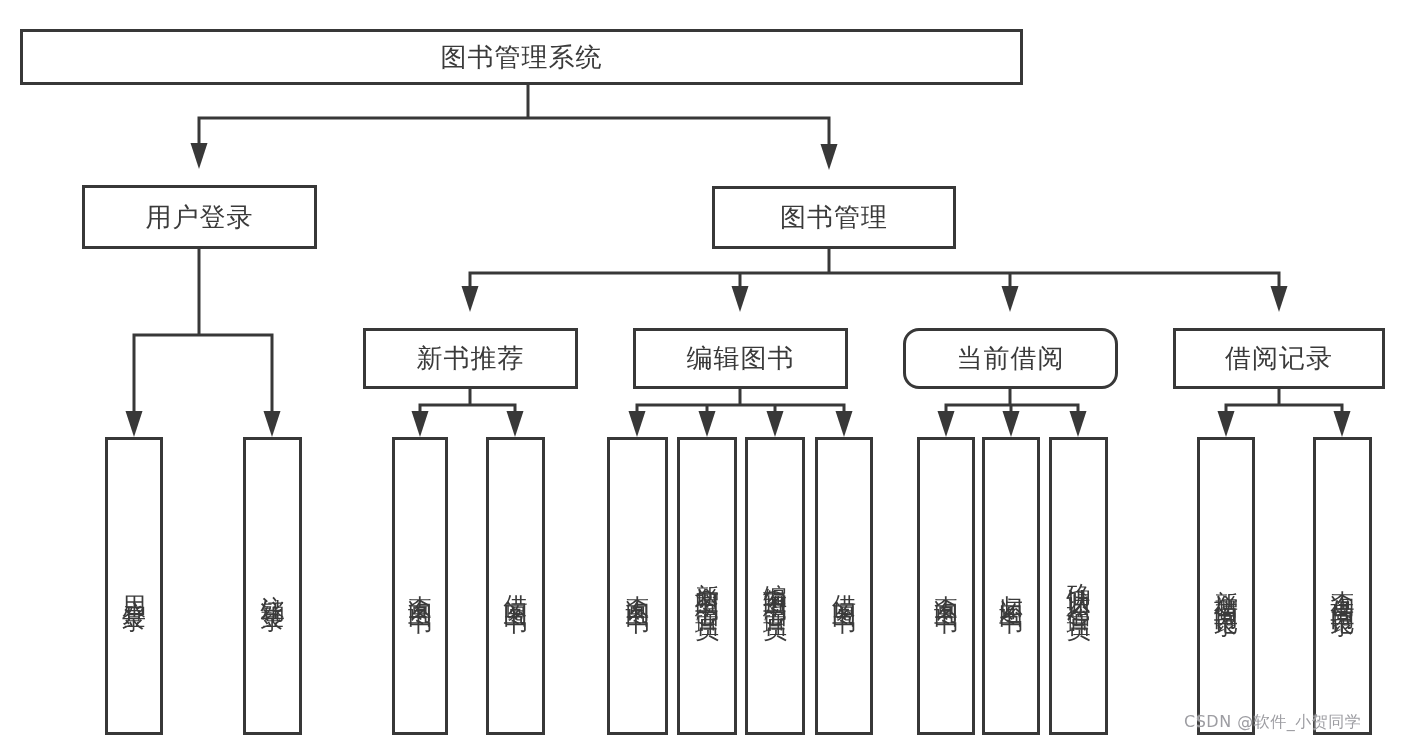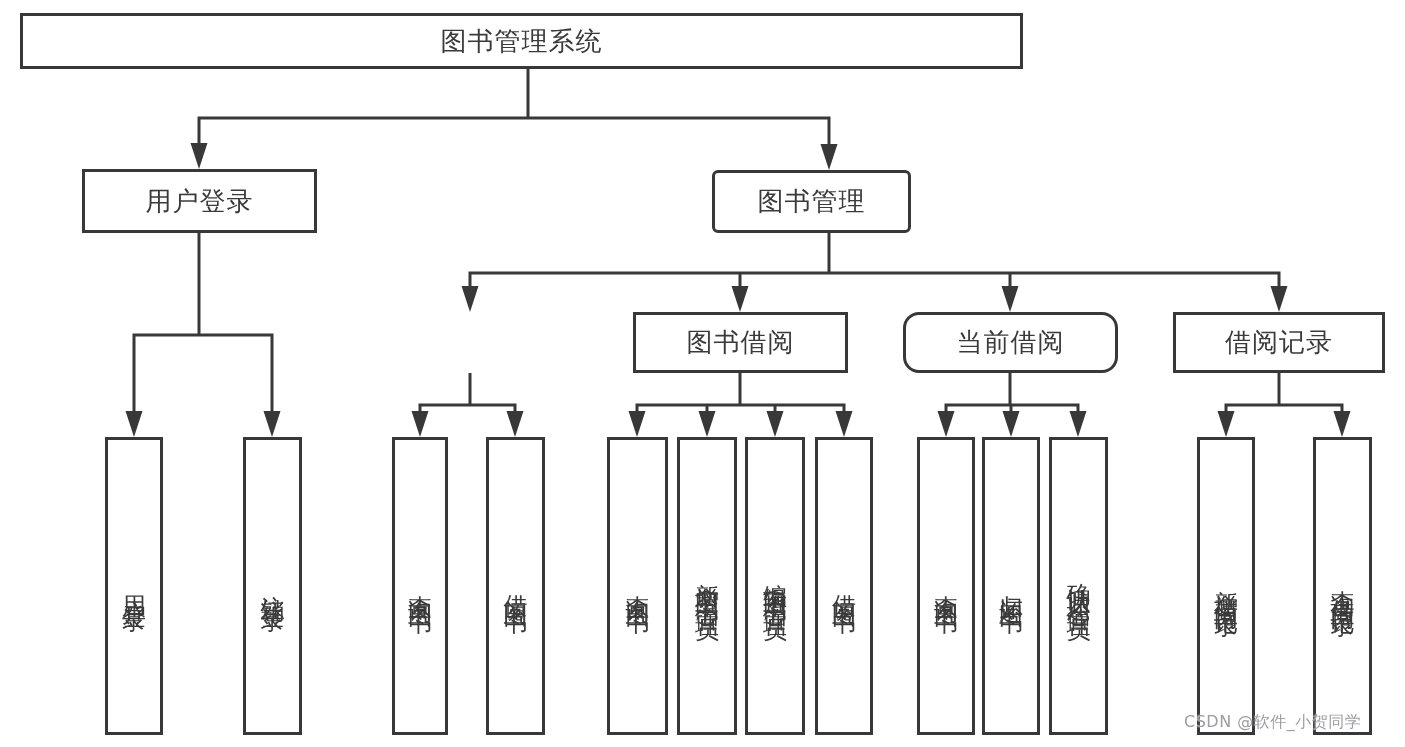--- a/index.html
+++ b/index.html
@@ -12,32 +12,32 @@
   }
   .connectors{position:absolute;left:0;top:0;}
   .node{
     position:absolute;
     background:#ffffff;
     border:3px solid #383838;
     box-sizing:border-box;
     display:flex;align-items:center;justify-content:center;
     color:#3a3a3a;
   }
-  .h-node{font-size:26px;letter-spacing:1px;white-space:nowrap;}
+  .h-node{font-size:26px;letter-spacing:1px;white-space:nowrap;margin-top:16px;}
   .v-node{
     writing-mode:vertical-rl;
     text-orientation:mixed;
     font-size:24px;
     letter-spacing:5px;
     line-height:1;
   }
   
   #n-root   {left:20px;  top:13px;  width:1003px;height:56px;}
   #n-login  {left:82px;  top:169px; width:235px; height:64px;}
-  #n-mgmt   {left:712px; top:170px; width:199px; height:63px;border-radius:6px;}
+  #n-mgmt   {left:712px; top:170px; width:244px; height:63px;}
   #n-rec    {left:363px; top:312px; width:215px; height:61px;}
   #n-borrow {left:633px; top:312px; width:215px; height:61px;}
   #n-current{left:903px; top:312px; width:215px; height:61px;border-radius:16px;}
   #n-records{left:1173px;top:312px; width:212px; height:61px;}
   .leaf{top:437px;height:298px;}
   #n-l1{left:105px; width:58px;}
   #n-l2{left:243px; width:59px;}
   #n-a1{left:392px; width:56px;}
   #n-a2{left:486px; width:59px;}
   #n-b1{left:607px; width:61px;}
@@ -134,22 +134,25 @@
     <span>图书管理系统</span>
   </div>
 
   <div class="node h-node" id="n-login">
     <span>用户登录</span>
   </div>
   <div class="node h-node" id="n-mgmt">
     <span>图书管理</span>
   </div>
 
+  <div class="node h-node" id="n-rec">
+    <span>新书推荐</span>
+  </div>
   <div class="node h-node" id="n-borrow">
-    <span>图书借阅</span>
+    <span>编辑图书</span>
   </div>
   <div class="node h-node" id="n-current">
     <span>当前借阅</span>
   </div>
   <div class="node h-node" id="n-records">
     <span>借阅记录</span>
   </div>
 
   <div class="node v-node leaf" id="n-l1">
     <span>用户登录</span>

